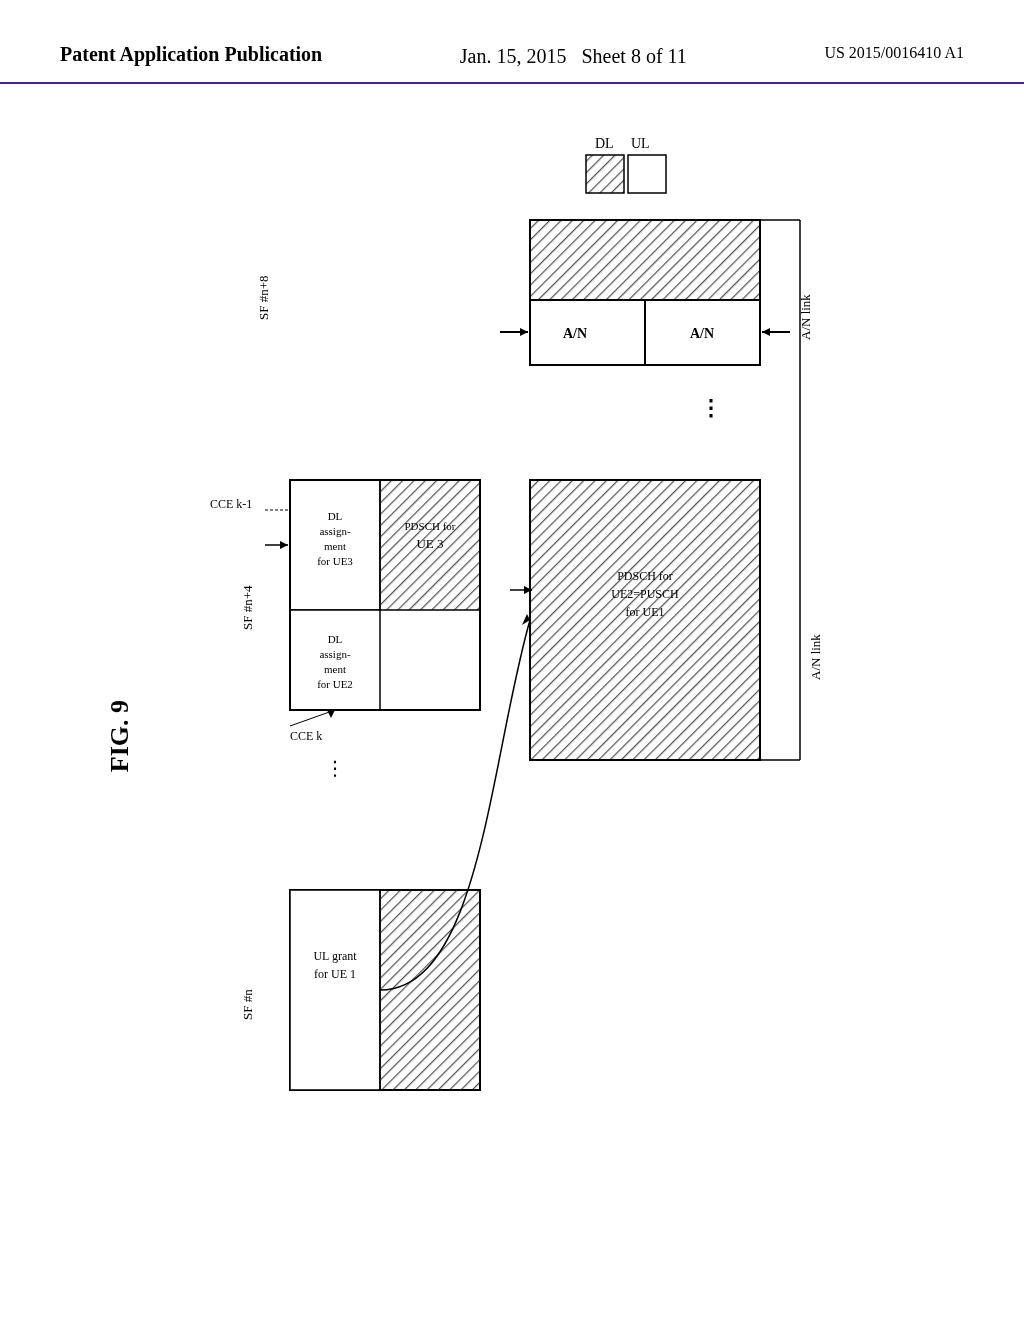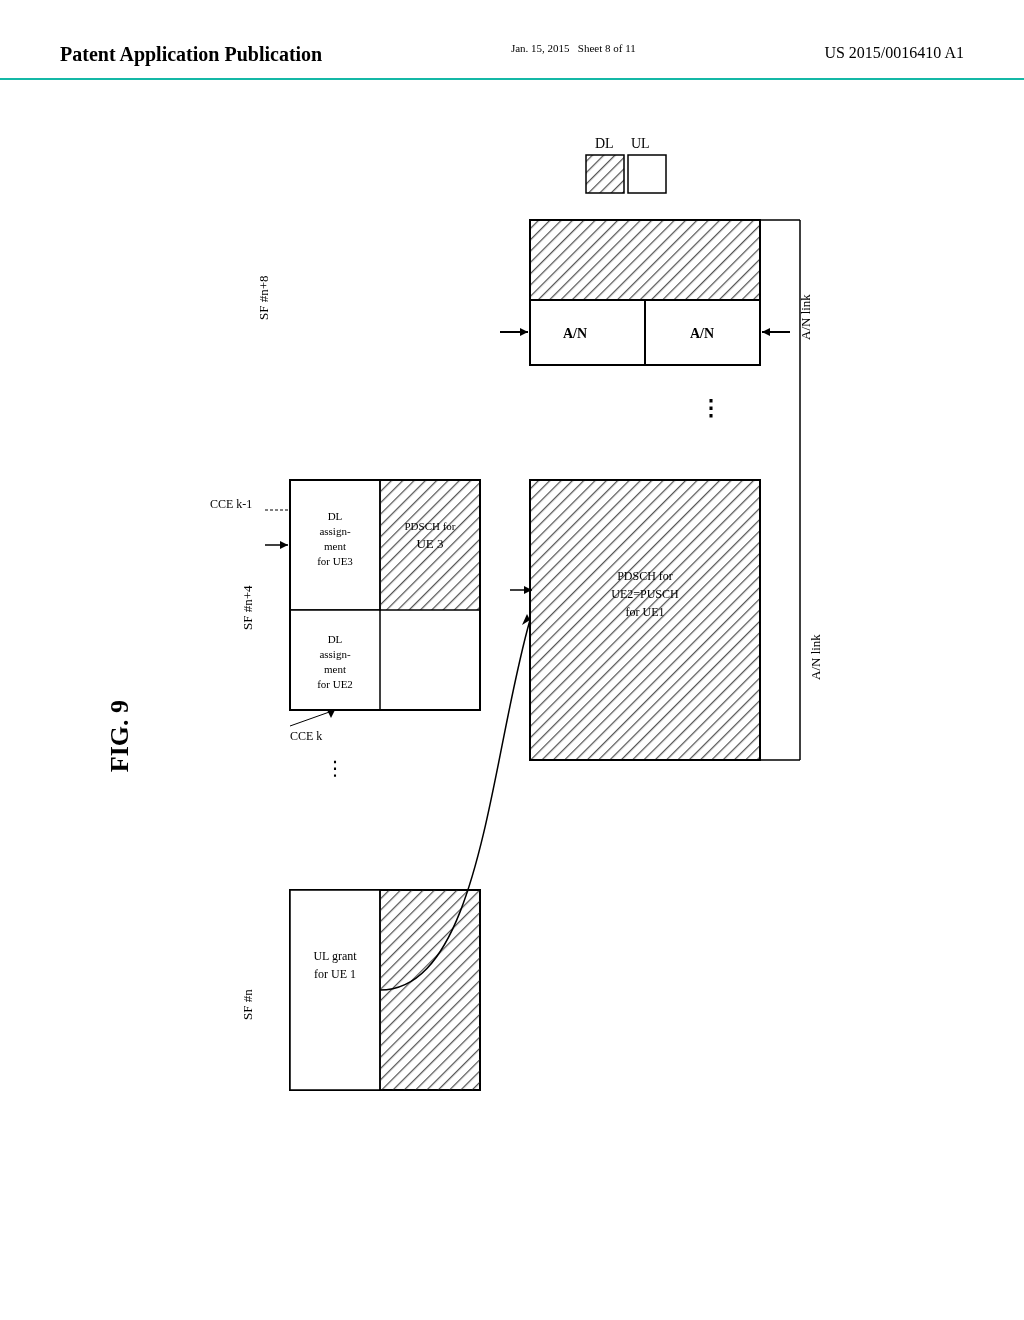--- a/index.html
+++ b/index.html
@@ -11,31 +11,31 @@
       position: relative;
       overflow: hidden;
     }
 
     
     .header {
       display: flex;
       justify-content: space-between;
       align-items: flex-start;
       padding: 40px 60px 0 60px;
-      border-bottom: 2px solid #14b8a6;
+      border-bottom: 2px solid #4c1d95;
       padding-bottom: 10px;
       font-family: Liberation Serif, serif;
     }
     .header-left {
       font-size: 20px;
       font-weight: bold;
       line-height: 1.4;
     }
     .header-center {
-      font-size: 11px;
+      font-size: 20px;
       text-align: center;
       line-height: 1.6;
     }
     .header-right {
       font-size: 16px;
       text-align: left;
       line-height: 1.6;
     }
 
     

